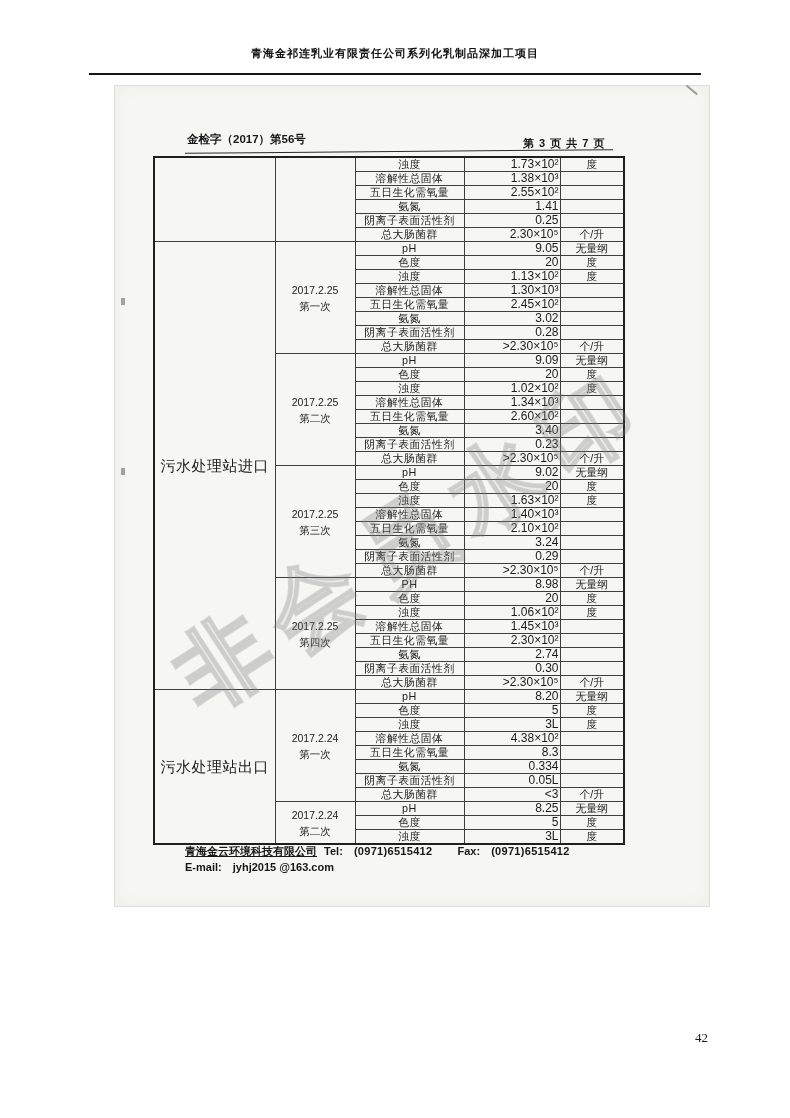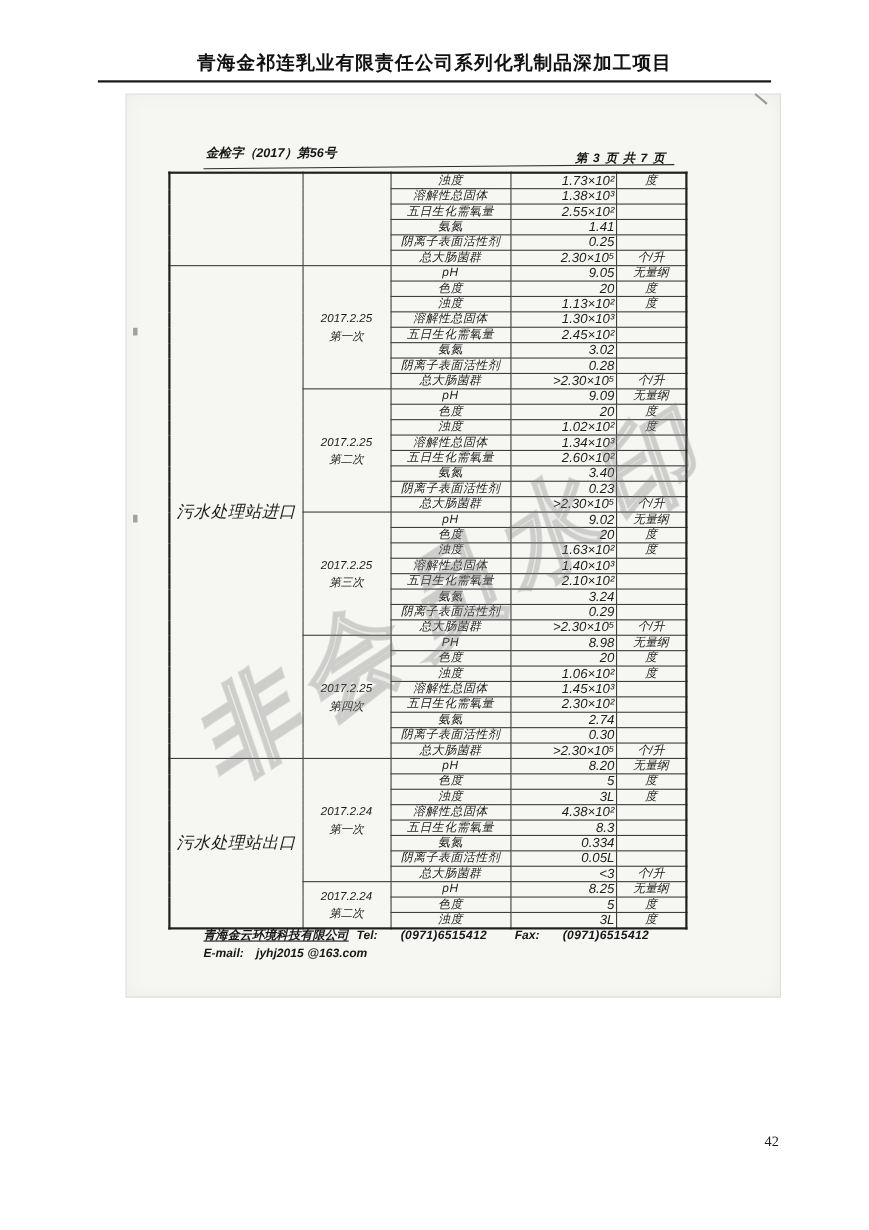--- a/index.html
+++ b/index.html
@@ -11,40 +11,39 @@
     background: #ffffff;
     font-family: "Liberation Sans", "DejaVu Sans", sans-serif;
     color: #1a1a1a;
     overflow: hidden;
   }
   
   .doc-title {
     position: absolute;
     top: 46px; left: 0; width: 100%;
     text-align: center;
-    font-size: 17px;
+    font-size: 11px;
     font-weight: bold;
     letter-spacing: 1px;
     color: #111;
   }
   .doc-title-rule {
     position: absolute;
     top: 73px; left: 89px;
     width: 612px; height: 2px;
     background: #151515;
   }
   
   .scan-page {
     position: absolute;
     left: 114px; top: 85px;
     width: 596px; height: 822px;
     background: #f6f6f3;
     border: 1px solid rgba(0,0,0,0.10);
     box-shadow: inset 0 0 18px rgba(0,0,0,0.04);
-    font-style: italic;
   }
   .corner-mark {
     position: absolute;
     left: 570px; top: 3px;
     width: 14px; height: 1.5px;
     background: #9a9a96;
     transform: rotate(40deg);
   }
   .edge-mark {
     position: absolute;
@@ -125,21 +124,21 @@
   .scan-footer {
     position: absolute;
     left: 70px; top: 757px;
     font-size: 11px;
     font-weight: bold;
     color: #171717;
   }
   .scan-footer .line { line-height: 16px; }
   .scan-footer .company { text-decoration: underline; margin-right: 4px; }
   .scan-footer .lbl { margin-right: 8px; margin-top: 12px; }
-  .scan-footer .num { margin-right: 22px; letter-spacing: 0.3px; margin-left: 10px; }
+  .scan-footer .num { margin-right: 22px; letter-spacing: 0.3px; }
   
   .page-number {
     position: absolute;
     left: 668px; top: 1030px;
     width: 40px;
     text-align: right;
     font-size: 13px;
     font-family: "Liberation Serif", "DejaVu Serif", serif;
     color: #1a1a1a;
   }

